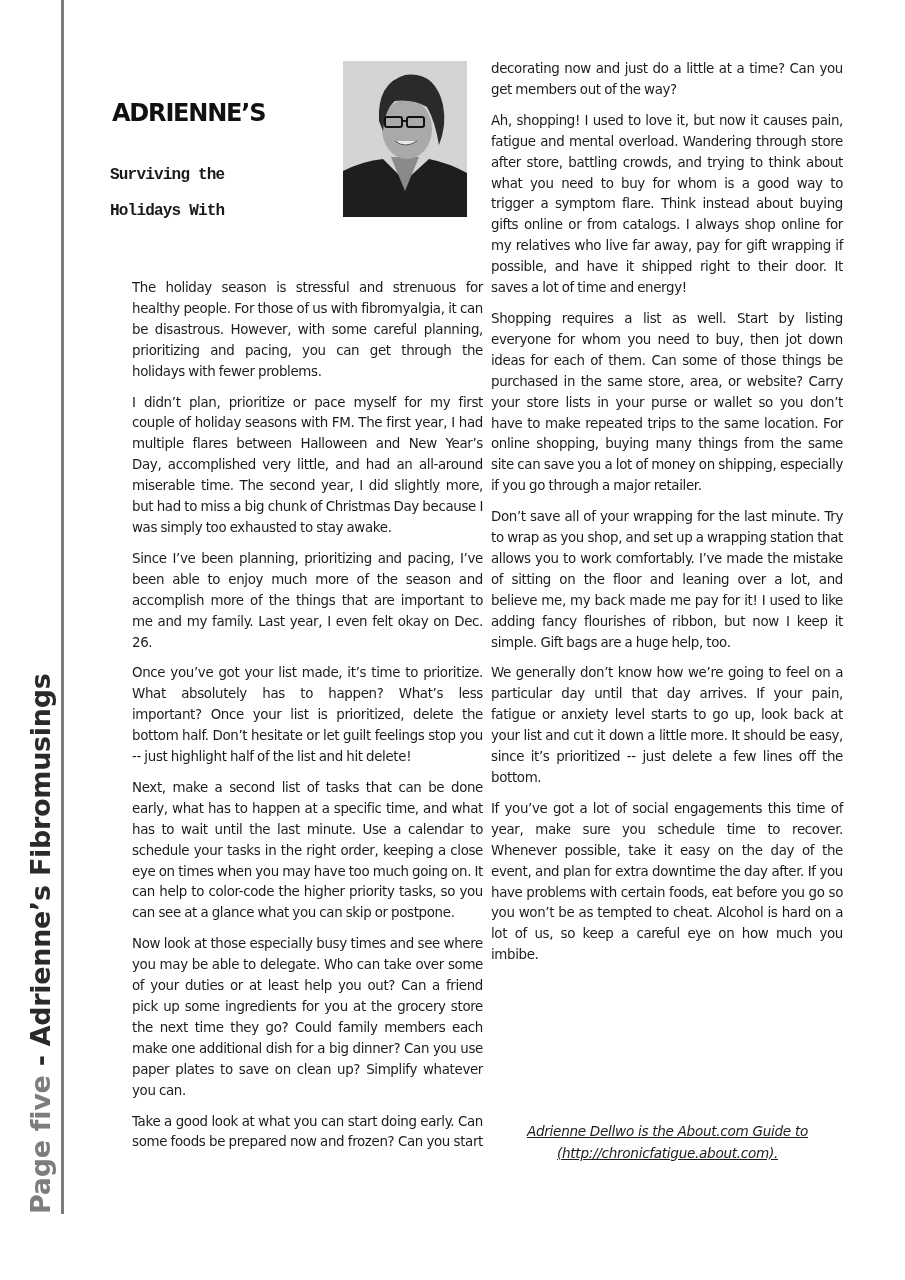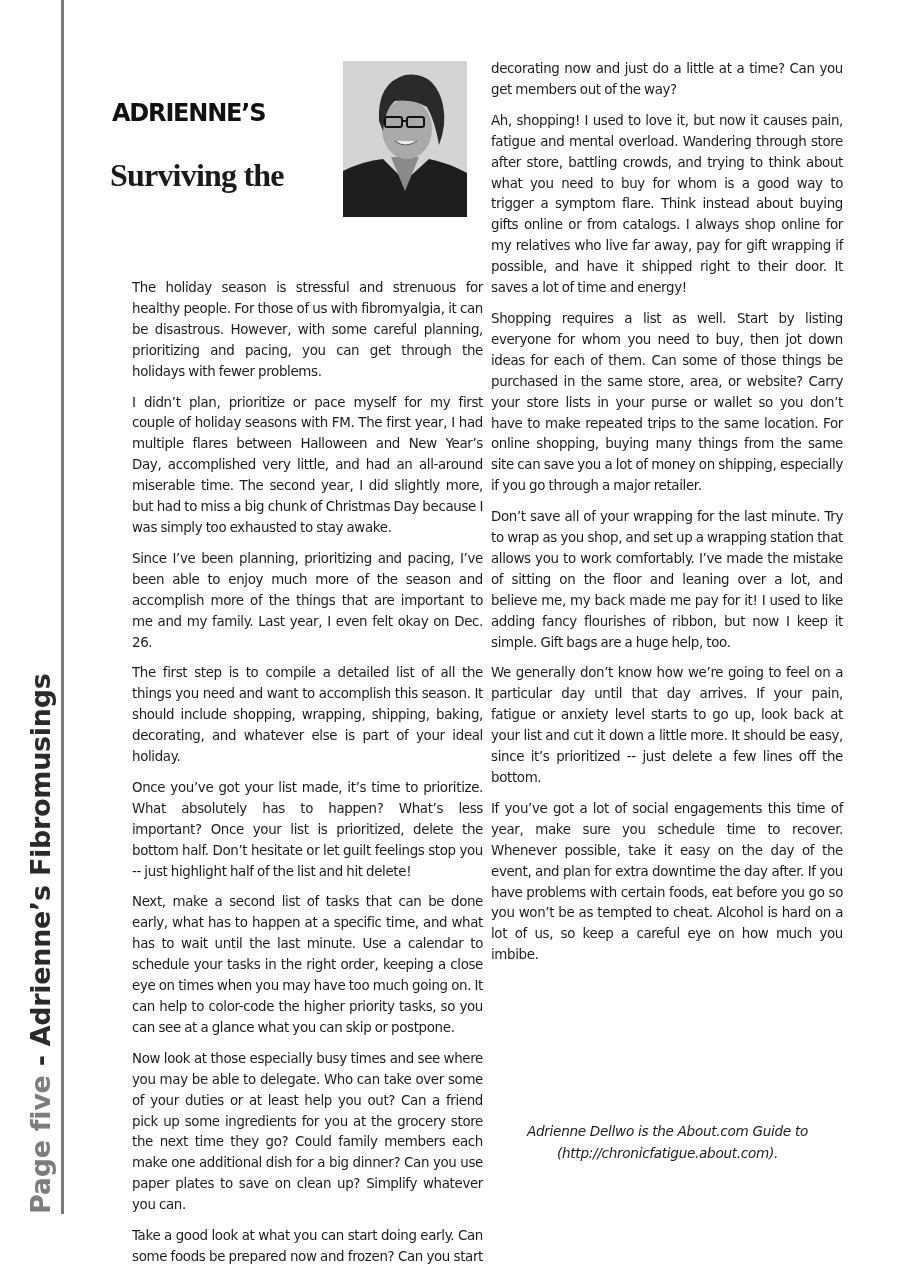--- a/index.html
+++ b/index.html
@@ -9,71 +9,71 @@
     .side-label { position: absolute; left: 26px; top: 1214px; transform-origin: 0 0;
                   transform: rotate(-90deg); white-space: nowrap;
                   font-family: "DejaVu Sans", sans-serif; font-weight: bold; font-size: 27px;
                   letter-spacing: -0.3px; line-height: 30px; }
     .side-label .pg { color: #7d7d7d; }
     .side-label .dash { color: #2a2a2a; }
     .side-label .col { color: #2a2a2a; }
 
     .masthead { position: absolute; left: 112px; top: 58px; font-family: "DejaVu Sans", sans-serif;
                 font-weight: bold; font-size: 24px; line-height: 35px; color: #111; letter-spacing: -1.2px; margin-top: 38px; }
-    .headline { position: absolute; left: 110px; top: 157px; width: 225px; font-family: Liberation Serif, serif;
-                font-weight: bold; font-size: 32px; line-height: 36px; color: #1a1a1a; letter-spacing: -0.8px; }
+    .headline { position: absolute; left: 110px; top: 157px; width: 225px; font-family: Liberation Mono, monospace;
+                font-weight: bold; font-size: 16px; line-height: 36px; color: #1a1a1a; letter-spacing: -0.8px; }
     .photo { position: absolute; left: 343px; top: 61px; width: 124px; height: 156px;
              background: #d6d6d6; overflow: hidden; }
     .photo svg { display: block; }
 
     .col-left { position: absolute; left: 111px; top: 278px; width: 351px; margin-left: 21px; }
     .col-right { position: absolute; left: 491px; top: 59px; width: 352px; }
     p.body { margin: 0 0 10px 0; font-family: "DejaVu Sans", sans-serif; font-size: 13.4px;
              line-height: 20.9px; text-align: justify; color: #1c1c1c; letter-spacing: -0.35px; word-spacing: -0.5px; }
     .bio { position: absolute; left: 495px; top: 1121px; width: 345px; text-align: center;
            font-family: "DejaVu Sans", sans-serif; font-style: italic; font-size: 13.6px; line-height: 21.5px;
            color: #1c1c1c; letter-spacing: -0.3px; }
-    .bio span { display: block; }
+    .bio span { display: block; text-decoration: underline; }
   </style>
 </head>
 <body>
 
 <div class="rule"></div>
 
 <div class="side-label">
   <span class="pg">Page five</span><span class="dash"> - </span><span class="col">Adrienne’s Fibromusings</span>
 </div>
 
 <div class="masthead">
   <div>ADRIENNE’S</div>
 </div>
 
 <div class="headline">
   <div>Surviving the</div>
+  <div>Holidays With</div>
 </div>
 
 <div class="photo" title="Photo of Adrienne Dellwo">
   <svg width="124" height="156" viewBox="0 0 124 156">
     <rect width="124" height="156" fill="#d4d4d4"></rect>
     <path d="M0 110 Q20 100 40 98 L62 120 L86 98 Q106 102 124 112 L124 156 L0 156 Z" fill="#1e1e1e"></path>
     <path d="M48 96 L62 130 L76 96 Z" fill="#8a8a8a"></path>
     <ellipse cx="64" cy="68" rx="25" ry="30" fill="#a9a9a9"></ellipse>
     <path d="M36 60 Q34 22 62 14 Q92 10 100 44 Q104 64 96 84 Q92 60 84 46 Q70 38 52 40 Q42 48 40 70 Z" fill="#2a2a2a"></path>
     <rect x="42" y="56" width="17" height="10" rx="2" fill="none" stroke="#111" stroke-width="2"></rect>
     <rect x="64" y="56" width="17" height="10" rx="2" fill="none" stroke="#111" stroke-width="2"></rect>
     <line x1="59" y1="60" x2="64" y2="60" stroke="#111" stroke-width="2"></line>
     <path d="M52 80 Q62 88 74 80" fill="#ececec" stroke="#555" stroke-width="1"></path>
   </svg>
 </div>
 
 <div class="col-left">
   <p class="body">The holiday season is stressful and strenuous for healthy people. For those of us with fibromyalgia, it can be disastrous.  However, with some careful planning, prioritizing and pacing, you can get through the holidays with fewer problems.</p>
   <p class="body">I didn’t plan, prioritize or pace myself for my first couple of holiday seasons with FM.  The first year, I had multiple flares between Halloween and New Year’s Day, accomplished very little, and had an all-around miserable time.  The second year, I did slightly more, but had to miss a big chunk of Christmas Day because I was simply too exhausted to stay awake.</p>
   <p class="body">Since I’ve been planning, prioritizing and pacing, I’ve been able to enjoy much more of the season and accomplish more of the things that are important to me and my family.  Last year, I even felt okay on Dec. 26.</p>
-  <p class="body">The first step is to compile a detailed list of all the things you need and want to accomplish this season.  It should include shopping, wrapping, shipping, baking, decorating, and whatever else is part of your ideal holiday.</p>
   <p class="body">Once you’ve got your list made, it’s time to prioritize.  What absolutely has to happen?  What’s less important?  Once your list is prioritized, delete the bottom half.  Don’t hesitate or let guilt feelings stop you -- just highlight half of the list and hit delete!</p>
   <p class="body">Next, make a second list of tasks that can be done early, what has to happen at a specific time, and what has to wait until the last minute.  Use a calendar to schedule your tasks in the right order, keeping a close eye on times when you may have too much going on.  It can help to color-code the higher priority tasks, so you can see at a glance what you can skip or postpone.</p>
   <p class="body">Now look at those especially busy times and see where you may be able to delegate.  Who can take over some of your duties or at least help you out?  Can a friend pick up some ingredients for you at the grocery store the next time they go?  Could family members each make one additional dish for a big dinner?  Can you use paper plates to save on clean up?  Simplify whatever you can.</p>
   <p class="body" style="text-align-last: justify;">Take a good look at what you can start doing early.  Can some foods be prepared now and frozen?  Can you start</p>
 </div>
 
 <div class="col-right">
   <p class="body">decorating now and just do a little at a time?  Can you get members out of the way?</p>
   <p class="body">Ah, shopping!  I used to love it, but now it causes pain, fatigue and mental overload.  Wandering through store after store, battling crowds, and trying to think about what you need to buy for whom is a good way to trigger a symptom flare.  Think instead about buying gifts online or from catalogs.  I always shop online for my relatives who live far away, pay for gift wrapping if possible, and have it shipped right to their door.  It saves a lot of time and energy!</p>
   <p class="body">Shopping requires a list as well.  Start by listing everyone for whom you need to buy, then jot down ideas for each of them.  Can some of those things be purchased in the same store, area, or website?  Carry your store lists in your purse or wallet so you don’t have to make repeated trips to the same location.  For online shopping, buying many things from the same site can save you a lot of money on shipping, especially if you go through a major retailer.</p>

